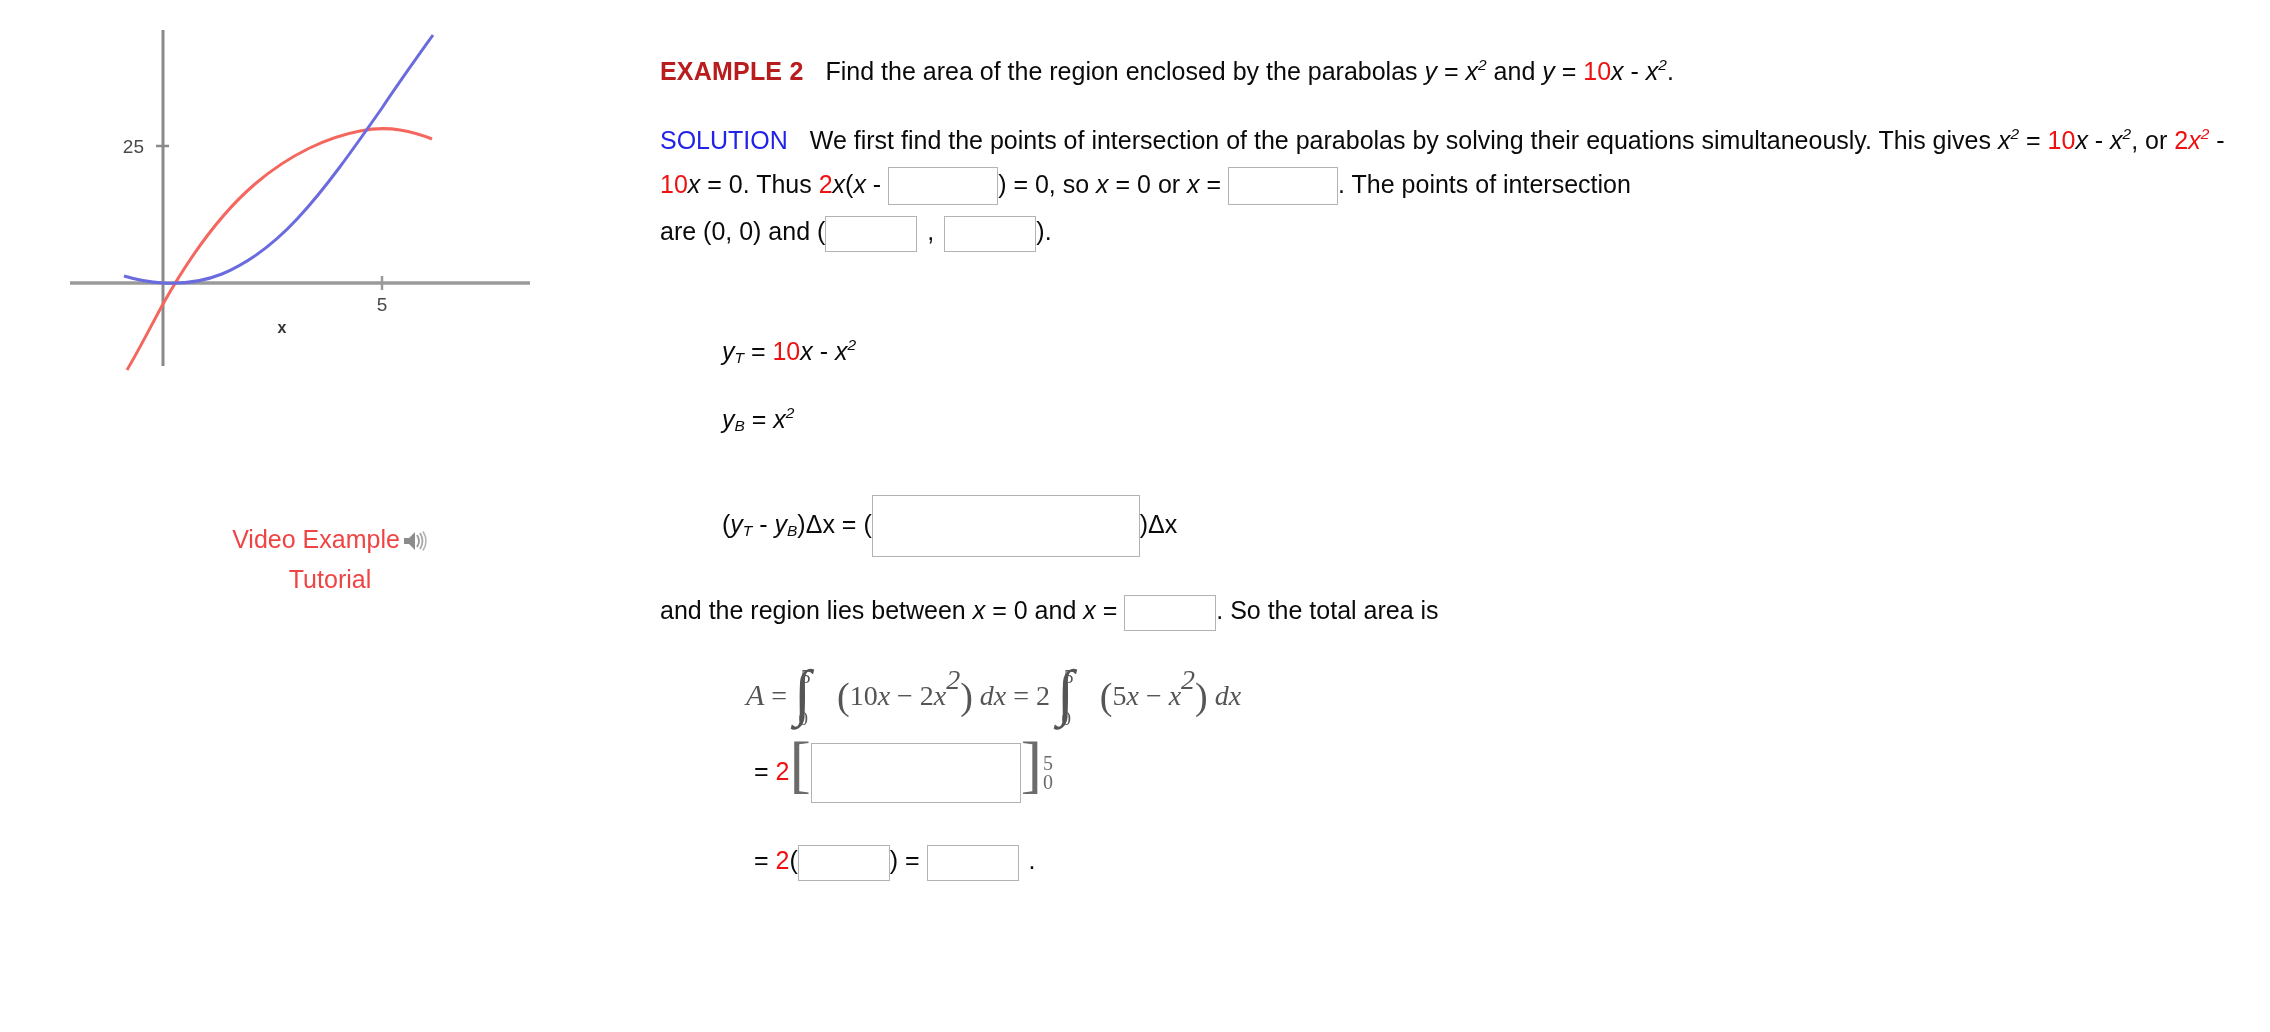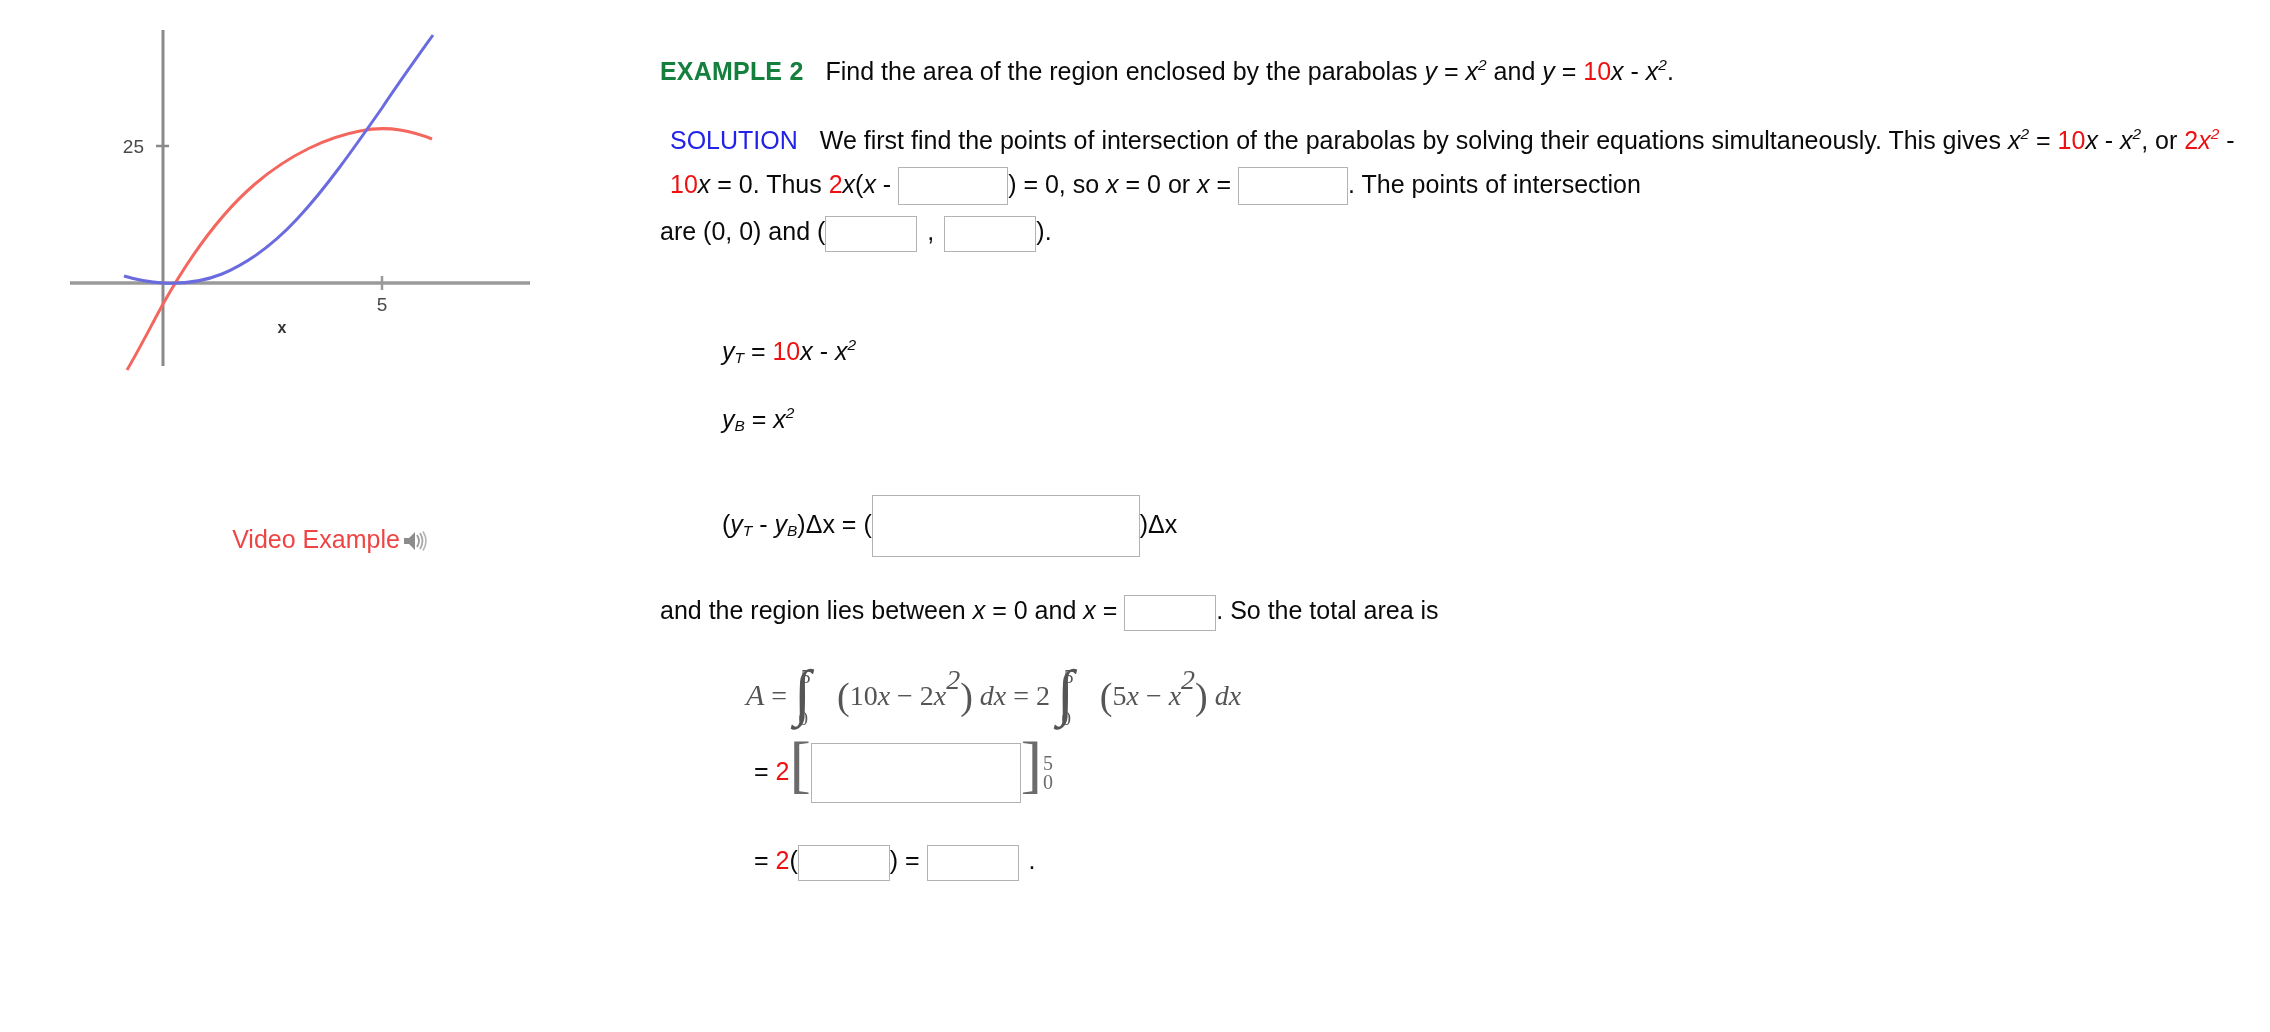--- a/index.html
+++ b/index.html
@@ -78,21 +78,21 @@
     left: 660px;
     top: 52px;
     width: 1580px;
     font-size: 25px;
     line-height: 1.55;
     color: #0a0a0a;
   }
   .para { margin: 0 0 6px 0; }
 
   .lbl-example {
-    color: #15803d;
+    color: #b91c1c;
     font-weight: bold;
     letter-spacing: 0.2px;
   }
   .lbl-solution {
     color: #2222e8;
   }
   .sp-lg { display: inline-block; width: 22px; }
 
   .red { color: #ee1111; }
   .ital { font-style: italic; }
@@ -254,32 +254,35 @@
     <div class="link-row">
       <span class="link-text">Video Example</span><span class="speaker-icon">
         <svg width="26" height="22" viewBox="0 0 26 22">
           <polygon points="2,8 7,8 13,2 13,20 7,14 2,14" fill="#8c8c8c"></polygon>
           <path d="M15 5 Q19 11 15 17" stroke="#9a9a9a" stroke-width="1.8" fill="none"></path>
           <path d="M18 3 Q23 11 18 19" stroke="#a8a8a8" stroke-width="1.8" fill="none"></path>
           <path d="M21 1.5 Q27 11 21 20.5" stroke="#b5b5b5" stroke-width="1.6" fill="none"></path>
         </svg>
       </span>
     </div>
+    <div class="link-row">
+      <span class="link-text">Tutorial</span>
+    </div>
   </div>
 </div>
 
 <div id="body-column">
 
   <div class="para">
     <span class="lbl-example">EXAMPLE 2</span><span class="sp-lg"></span><span>Find the area of the region enclosed by the parabolas </span><span class="ital">y</span><span> = </span><span class="ital">x</span><sup class="pw">2</sup><span> and </span><span class="ital">y</span><span> = </span><span class="red">10</span><span class="ital">x</span><span> - </span><span class="ital">x</span><sup class="pw">2</sup><span>.</span>
   </div>
 
   <div style="height:22px;"></div>
 
-  <div class="para" style="line-height:1.75;margin-left:10px;">
+  <div class="para" style="line-height:1.75;">
     <span class="lbl-solution">SOLUTION</span><span class="sp-lg"></span><span>We first find the points of intersection of the parabolas by solving their equations simultaneously. This gives </span><span class="ital">x</span><sup class="pw">2</sup><span> = </span><span class="red">10</span><span class="ital">x</span><span> - </span><span class="ital">x</span><sup class="pw">2</sup><span>, or </span><span class="red">2</span><span class="ital red">x</span><sup class="pw red">2</sup><span> - </span><span class="red">10</span><span class="ital">x</span><span> = 0. Thus </span><span class="red">2</span><span class="ital">x</span><span>(</span><span class="ital">x</span><span> - </span><input class="abox abox-m" type="text" placeholder="" style=""><span>) = 0, so </span><span class="ital">x</span><span> = 0 or </span><span class="ital">x</span><span> = </span><input class="abox abox-m" type="text" placeholder="" style=""><span>. The points of intersection</span>
   </div>
 
   <div class="para" style="margin-top:6px;">
     <span>are (0, 0) and (</span><input class="abox abox-s" type="text" placeholder="" style=""><span style="display:inline-block;padding:0 10px;">,</span><input class="abox abox-s" type="text" placeholder="" style=""><span>).</span>
   </div>
 
   <div style="height:36px;"></div>
 
 

